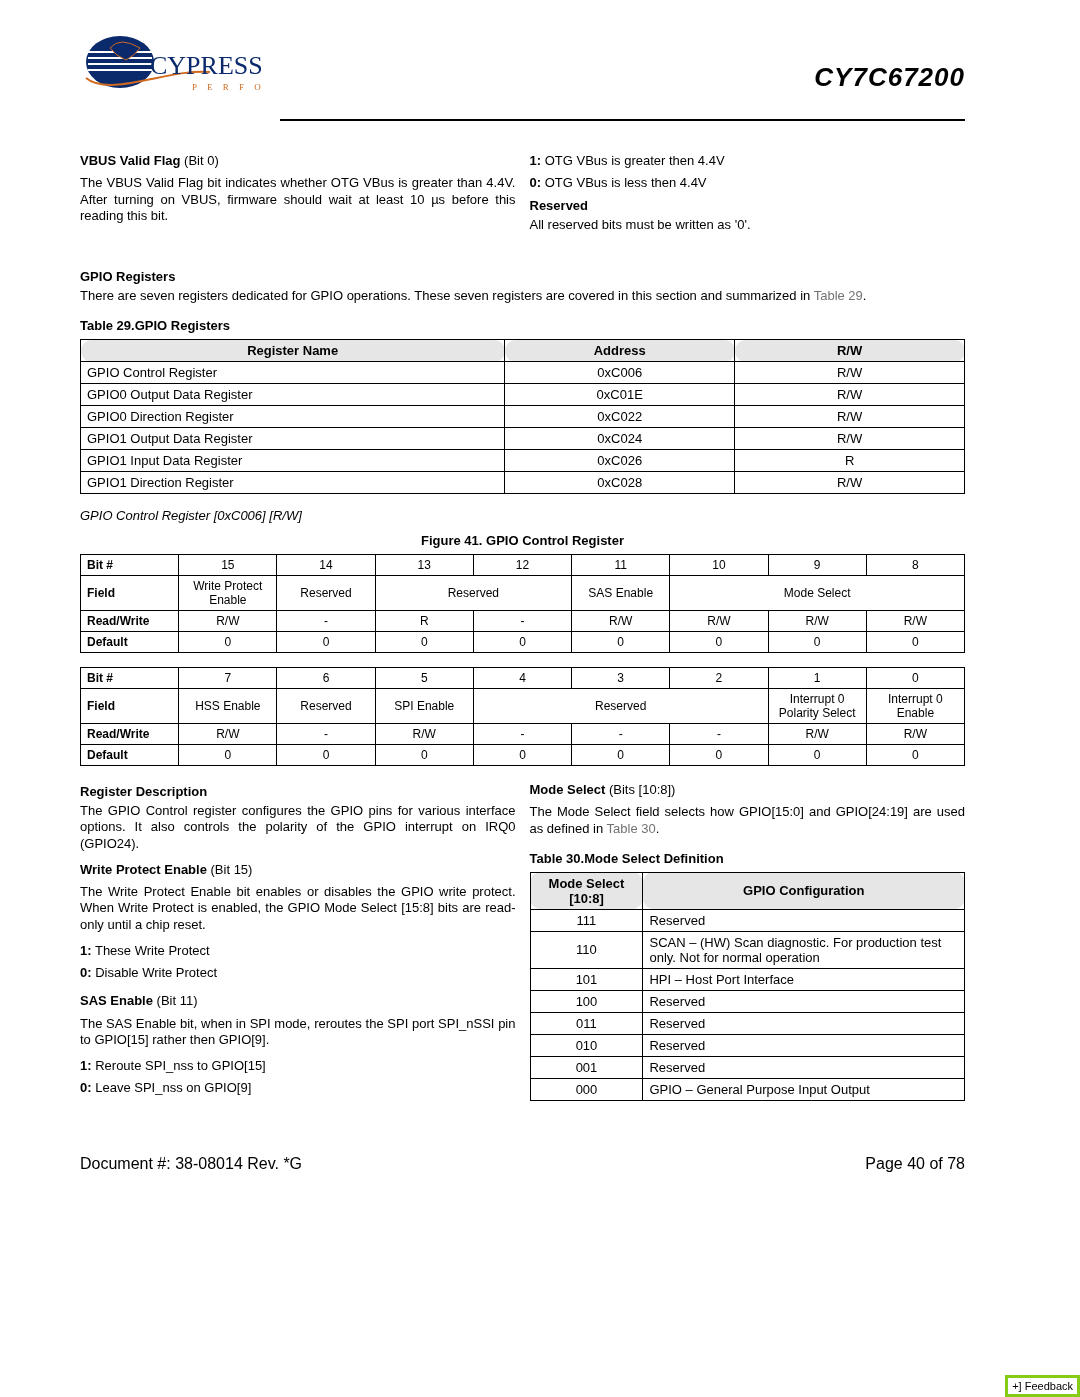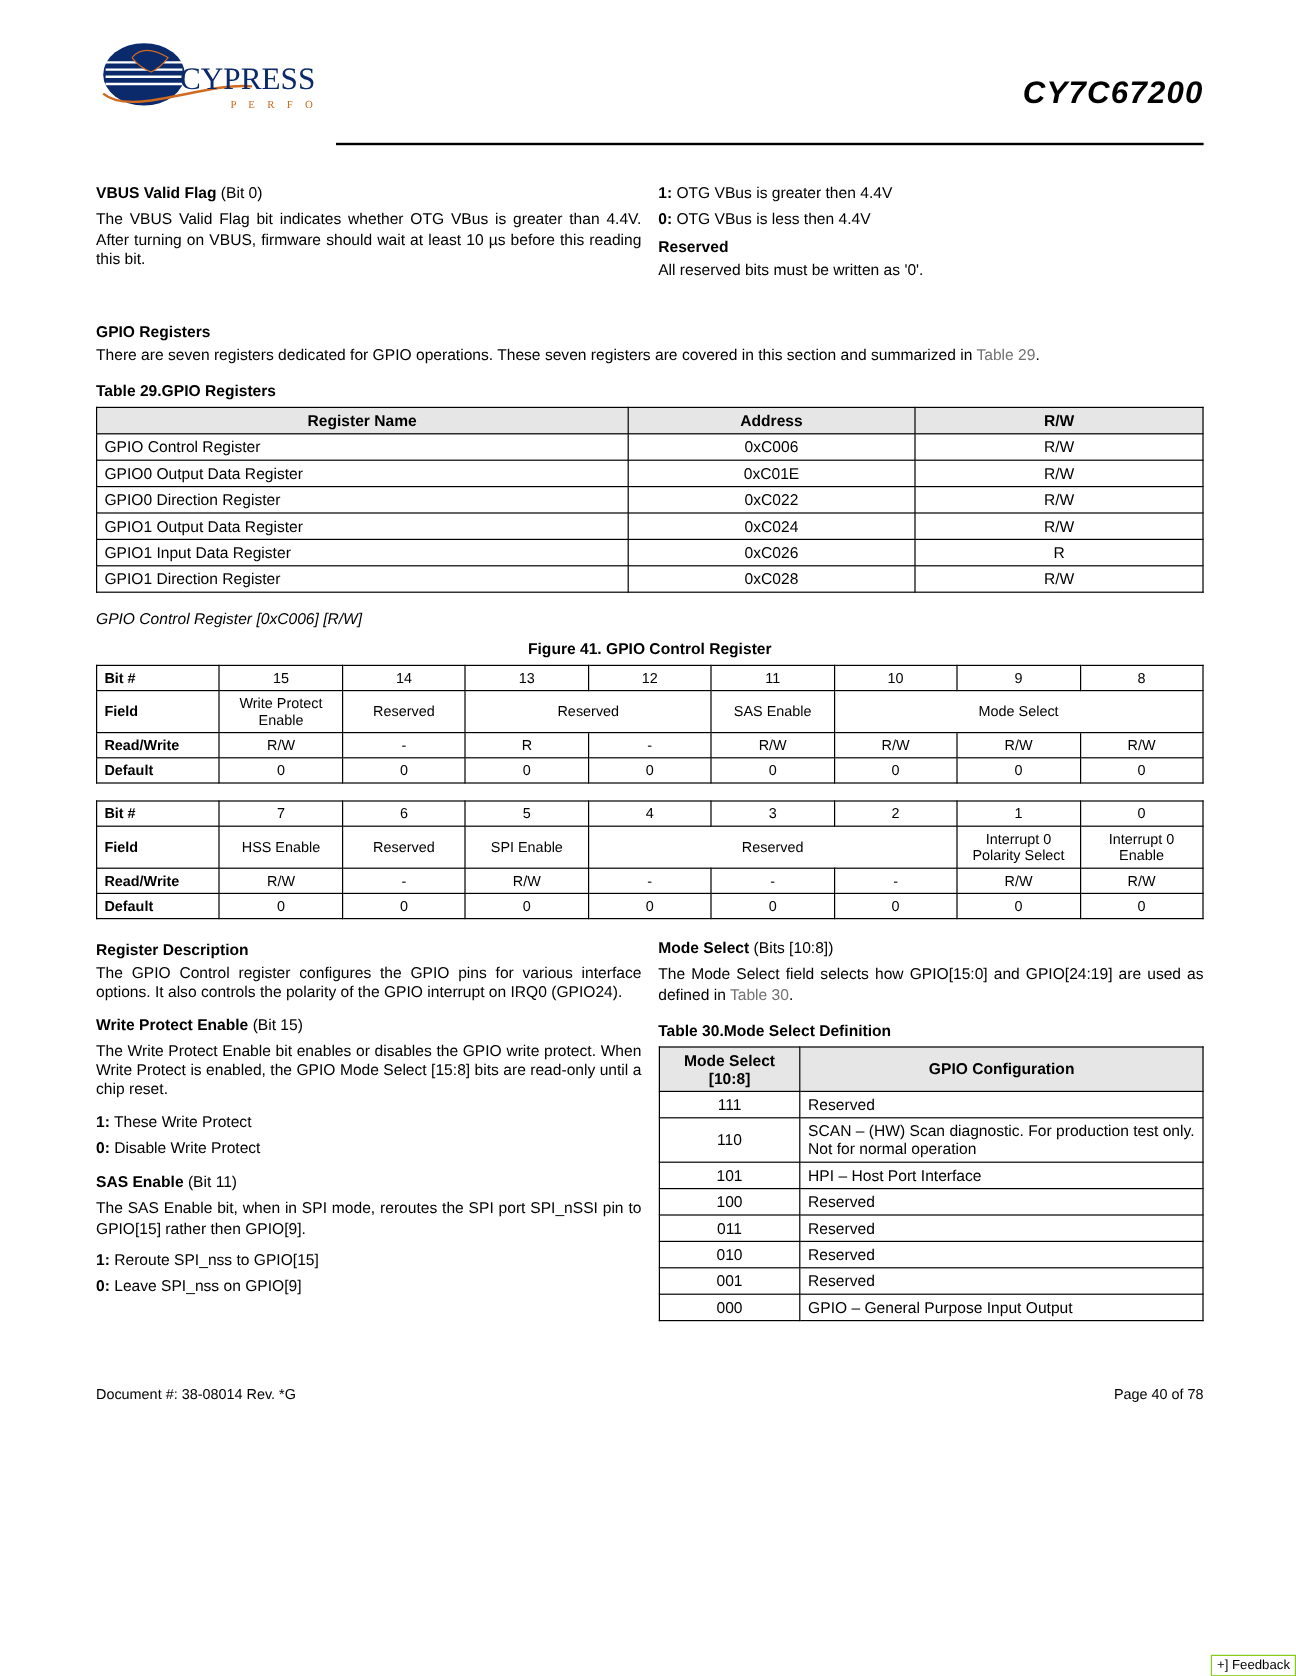--- a/index.html
+++ b/index.html
@@ -5,21 +5,21 @@
   body {
     margin: 0;
     padding: 0;
     font-family: Arial, Helvetica, sans-serif;
     font-size: 13px;
     color: #000;
     background: #fff;
     width: 1080px;
   }
   .page {
-    padding: 28px 77px 20px 80px;
+    padding: 28px 115px 20px 80px;
   }
   .header {
     display: flex;
     justify-content: space-between;
     align-items: flex-start;
     margin-bottom: 8px;
   }
   .logo-block { width: 190px; }
   .part-number {
     font-size: 26px;
@@ -40,39 +40,39 @@
     border-collapse: collapse;
     width: 100%;
     margin: 6px 0 14px 0;
     font-size: 13px;
   }
   table.data th, table.data td {
     border: 1px solid #000;
     padding: 3px 6px;
     text-align: center;
   }
-  table.data th { background: #e6e6e6; font-weight: bold; }
+  table.data th { background: #e6e6e6; font-weight: bold; border-radius: 11px; }
   table.data td.left { text-align: left; }
   .tbl-caption { font-weight: bold; margin: 14px 0 4px 0; }
   .fig-caption { font-weight: bold; text-align: center; margin: 10px 0 6px 0; }
   .italic-sub { font-style: italic; margin: 10px 0 4px 0; }
   .reg-table th, .reg-table td { font-size: 12px; padding: 2px 4px; }
   .reg-table td.label { text-align: left; font-weight: bold; }
   .footer {
     display: flex;
     justify-content: space-between;
-    font-size: 12px;
+    font-size: 16px;
     margin-top: 40px;
     gap: 36px;
   }
   .feedback-btn {
     position: absolute;
     right: 0;
     bottom: 0;
-    border: 1px solid #84cc16;
+    border: 3px solid #84cc16;
     font-size: 11px;
     padding: 2px 4px;
     background: #fff;
   }
   .perform { font-size: 9px; letter-spacing: 4px; fill: #d06a1f; font-family: serif; }
 </style>
 </head>
 <body>
 
 <div class="page">

